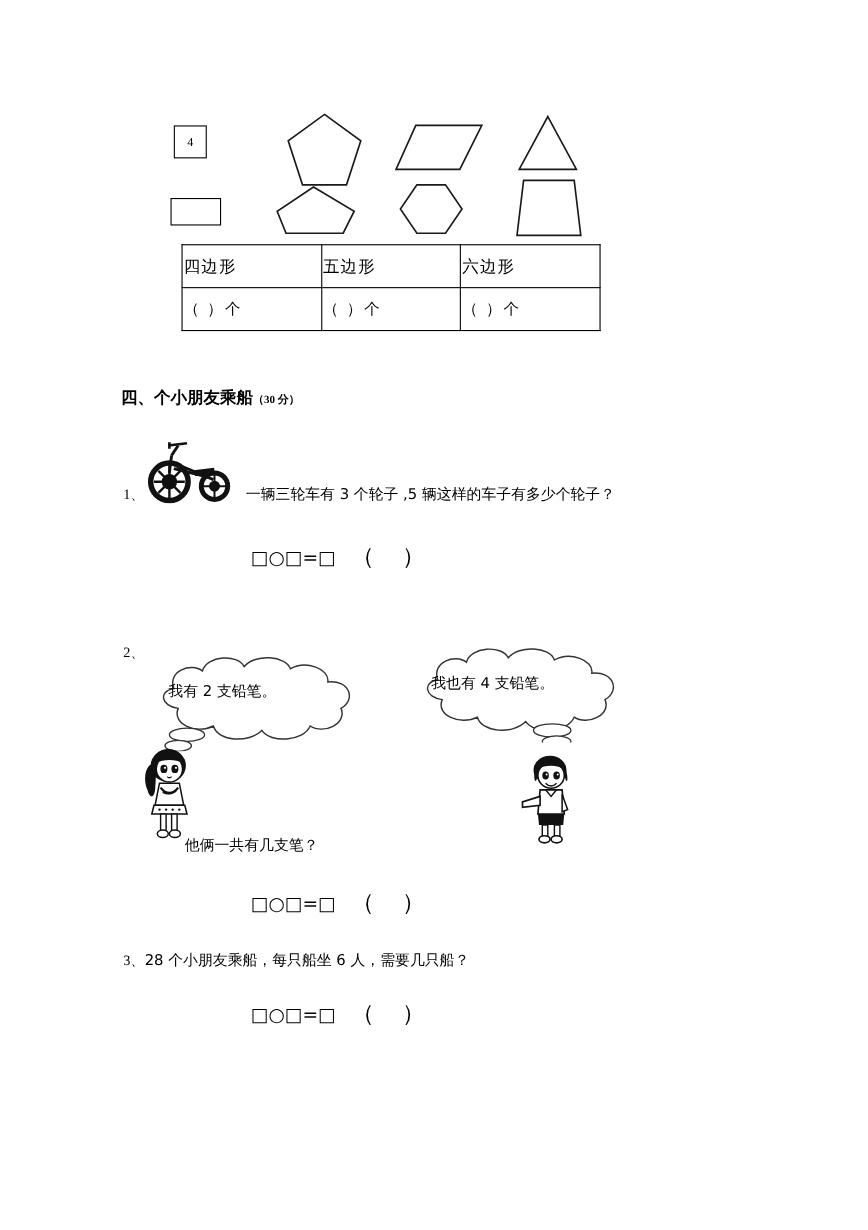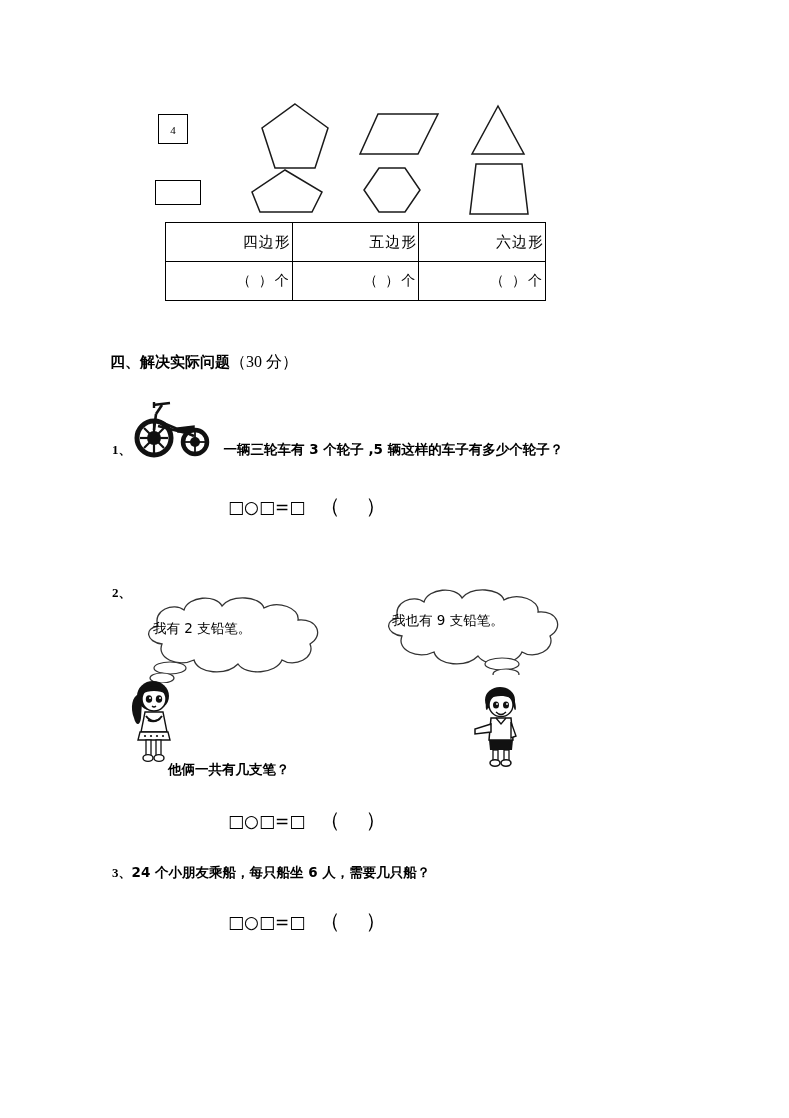--- a/index.html
+++ b/index.html
@@ -68,55 +68,54 @@
     position: absolute;
     left: 165px;
     top: 222px;
     width: 381px;
     border-collapse: collapse;
     table-layout: fixed;
   }
   .shape-table td {
     border: 1.4px solid #000;
     height: 36px;
-    text-align: right;
+    text-align: left;
     vertical-align: middle;
-    font-family: Liberation Sans, sans-serif;
+    font-family: Liberation Serif, serif;
     font-size: 15px;
     letter-spacing: 1px;
   }
   .shape-table td.count {
     font-size: 14px;
     letter-spacing: 2px;
   }
 
   
   .section-header {
     position: absolute;
     left: 110px;
     top: 352px;
     font-family: "DejaVu Sans", sans-serif;
     font-weight: bold;
     font-size: 15px;
     white-space: nowrap;
   }
   .section-header .score {
     font-family: "Liberation Serif", serif;
-    font-weight: normal;
-    font-size: 16px;
+    font-weight: bold;
+    font-size: 10px;
   }
 
   
   .q-line {
     position: absolute;
     font-family: "DejaVu Sans", sans-serif;
     font-size: 13.5px;
     white-space: nowrap;
     line-height: 1;
-    font-weight: bold;
   }
   .q-num {
     font-family: "Liberation Serif", serif;
     font-size: 13px;
   }
 
   .equation {
     position: absolute;
     font-family: "DejaVu Sans", sans-serif;
     font-size: 17px;
@@ -191,21 +190,21 @@
     </tr>
     <tr>
       <td class="count">（  ）个</td>
       <td class="count">（  ）个</td>
       <td class="count">（  ）个</td>
     </tr>
   </tbody>
     </table>
 
   <div class="section-header">
-    <span>四、解决实际问题</span><span class="score">（30 分）</span>
+    <span>四、个小朋友乘船</span><span class="score">（30 分）</span>
   </div>
 
   <svg class="tricycle" width="86" height="62" viewBox="0 0 86 62">
     <g fill="#111" stroke="#111">
 
       <circle cx="22" cy="42" r="17" fill="none" stroke-width="5"></circle>
       <circle cx="22" cy="42" r="7" fill="#111" stroke="none"></circle>
       <g stroke-width="2.2">
         <line x1="22" y1="27" x2="22" y2="57"></line>
         <line x1="8" y1="42" x2="36" y2="42"></line>
@@ -283,21 +282,21 @@
                C 104 88, 76 86, 72 72
                C 56 80, 34 70, 40 56
                C 24 54, 22 40, 36 38 Z"></path>
     </g>
     <g fill="#ffffff" stroke="#333333" stroke-width="1.2">
       <ellipse cx="140" cy="84" rx="17" ry="6"></ellipse>
       <ellipse cx="144" cy="94" rx="13" ry="5"></ellipse>
     </g>
   </svg>
 
-  <div class="bubble-text" style="left:392px; top:612px;">我也有 9 支铅笔。</div>
+  <div class="bubble-text" style="left:392px; top:612px;">我也有 4 支铅笔。</div>
 
   <svg class="kid" style="left:126px; top:674px;" width="54" height="90" viewBox="0 0 54 90">
     <g>
 
       <path d="M 13 20 C 6 22, 4 34, 8 44 C 10 52, 14 52, 15 44 L 16 28 Z" fill="#111"></path>
       <ellipse cx="27" cy="22" rx="16" ry="15" fill="#111"></ellipse>
 
       <ellipse cx="28" cy="25" rx="12" ry="12" fill="#fff" stroke="#111" stroke-width="1.4"></ellipse>
 
       <path d="M 16 20 C 18 10, 38 10, 40 20 C 34 16, 22 16, 16 20 Z" fill="#111"></path>
@@ -364,20 +363,20 @@
     </g>
   </svg>
 
   <div class="q-line" style="left:168px; top:763px;">他俩一共有几支笔？</div>
 
   <div class="equation" style="left:228px; top:806px;">
     <span>□○□=□</span><span class="paren">（    ）</span>
   </div>
 
   <div class="q-line" style="left:112px; top:866px;">
-    <span class="q-num">3、</span><span>24 个小朋友乘船，每只船坐 6 人，需要几只船？</span>
+    <span class="q-num">3、</span><span>28 个小朋友乘船，每只船坐 6 人，需要几只船？</span>
   </div>
 
   <div class="equation" style="left:228px; top:907px;">
     <span>□○□=□</span><span class="paren">（    ）</span>
   </div>
 
 </div>
 
 </body></html>

